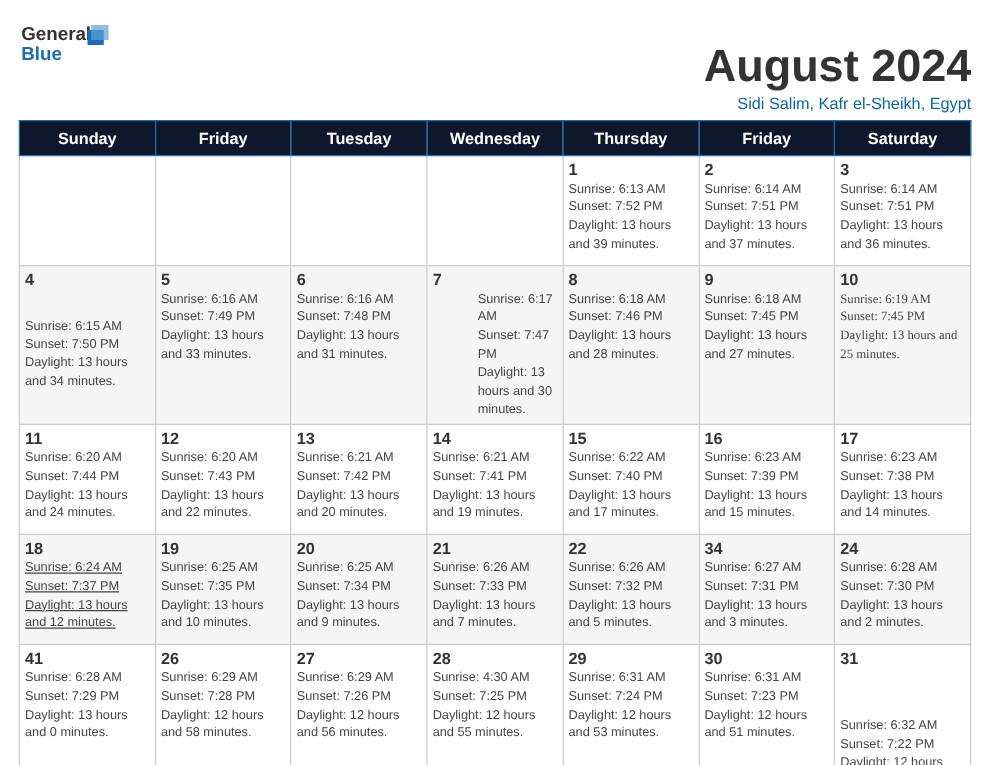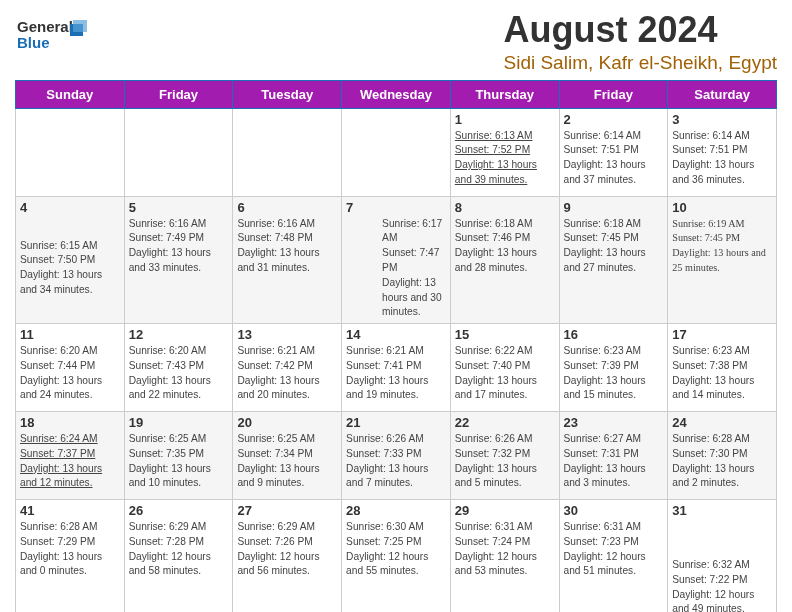--- a/index.html
+++ b/index.html
@@ -22,42 +22,43 @@
       justify-content: space-between;
       align-items: flex-start;
       margin-bottom: 6px;
     }
     .logo-area {
       display: flex;
       align-items: center;
       padding-top: 4px;
     }
     .title-area {
-      text-align: left;
+      text-align: right;
+      margin-top: 23px;
     }
     .main-title {
       font-size: 36px;
       font-weight: bold;
       color: #333;
       line-height: 1.1;
     }
     .subtitle {
-      font-size: 19px;
-      color: #a16207;
+      font-size: 13px;
+      color: #0369a1;
       margin-top: 2px;
     }
     .calendar {
       flex: 1;
       border: 1px solid #ccc;
       border-collapse: collapse;
       width: 100%;
       table-layout: fixed;
     }
     .calendar thead tr th {
-      background: #a21caf;
+      background: #0f172a;
       color: #fff;
       font-size: 13px;
       font-weight: bold;
       padding: 6px 4px;
       text-align: center;
       border: 1px solid #1a6eb5;
     }
     .calendar tbody tr td {
       border: 1px solid #ccc;
       vertical-align: top;
@@ -126,21 +127,21 @@
         </tr>
     </thead>
     <tbody id="calendar-body">
     <tr>
           <td class="empty-cell"></td>
           <td class="empty-cell"></td>
           <td class="empty-cell"></td>
           <td class="empty-cell"></td>
           <td>
             <span class="day-num">1</span>
-            <div class="day-info" style="white-space: pre-line; text-decoration: underline;">Sunrise: 6:13 AM
+            <div class="day-info" style="white-space: pre-line;">Sunrise: 6:13 AM
 Sunset: 7:52 PM
 Daylight: 13 hours and 39 minutes.</div>
           </td>
           <td>
             <span class="day-num">2</span>
             <div class="day-info" style="white-space: pre-line;">Sunrise: 6:14 AM
 Sunset: 7:51 PM
 Daylight: 13 hours and 37 minutes.</div>
           </td>
           <td>
@@ -263,21 +264,21 @@
 Sunset: 7:33 PM
 Daylight: 13 hours and 7 minutes.</div>
           </td>
           <td>
             <span class="day-num">22</span>
             <div class="day-info" style="white-space: pre-line;">Sunrise: 6:26 AM
 Sunset: 7:32 PM
 Daylight: 13 hours and 5 minutes.</div>
           </td>
           <td>
-            <span class="day-num">23</span>
+            <span class="day-num">34</span>
             <div class="day-info" style="white-space: pre-line;">Sunrise: 6:27 AM
 Sunset: 7:31 PM
 Daylight: 13 hours and 3 minutes.</div>
           </td>
           <td>
             <span class="day-num">24</span>
             <div class="day-info" style="white-space: pre-line;">Sunrise: 6:28 AM
 Sunset: 7:30 PM
 Daylight: 13 hours and 2 minutes.</div>
           </td>
@@ -296,21 +297,21 @@
 Daylight: 12 hours and 58 minutes.</div>
           </td>
           <td>
             <span class="day-num">27</span>
             <div class="day-info" style="white-space: pre-line;">Sunrise: 6:29 AM
 Sunset: 7:26 PM
 Daylight: 12 hours and 56 minutes.</div>
           </td>
           <td>
             <span class="day-num">28</span>
-            <div class="day-info" style="white-space: pre-line;">Sunrise: 6:30 AM
+            <div class="day-info" style="white-space: pre-line;">Sunrise: 4:30 AM
 Sunset: 7:25 PM
 Daylight: 12 hours and 55 minutes.</div>
           </td>
           <td>
             <span class="day-num">29</span>
             <div class="day-info" style="white-space: pre-line;">Sunrise: 6:31 AM
 Sunset: 7:24 PM
 Daylight: 12 hours and 53 minutes.</div>
           </td>
           <td>

